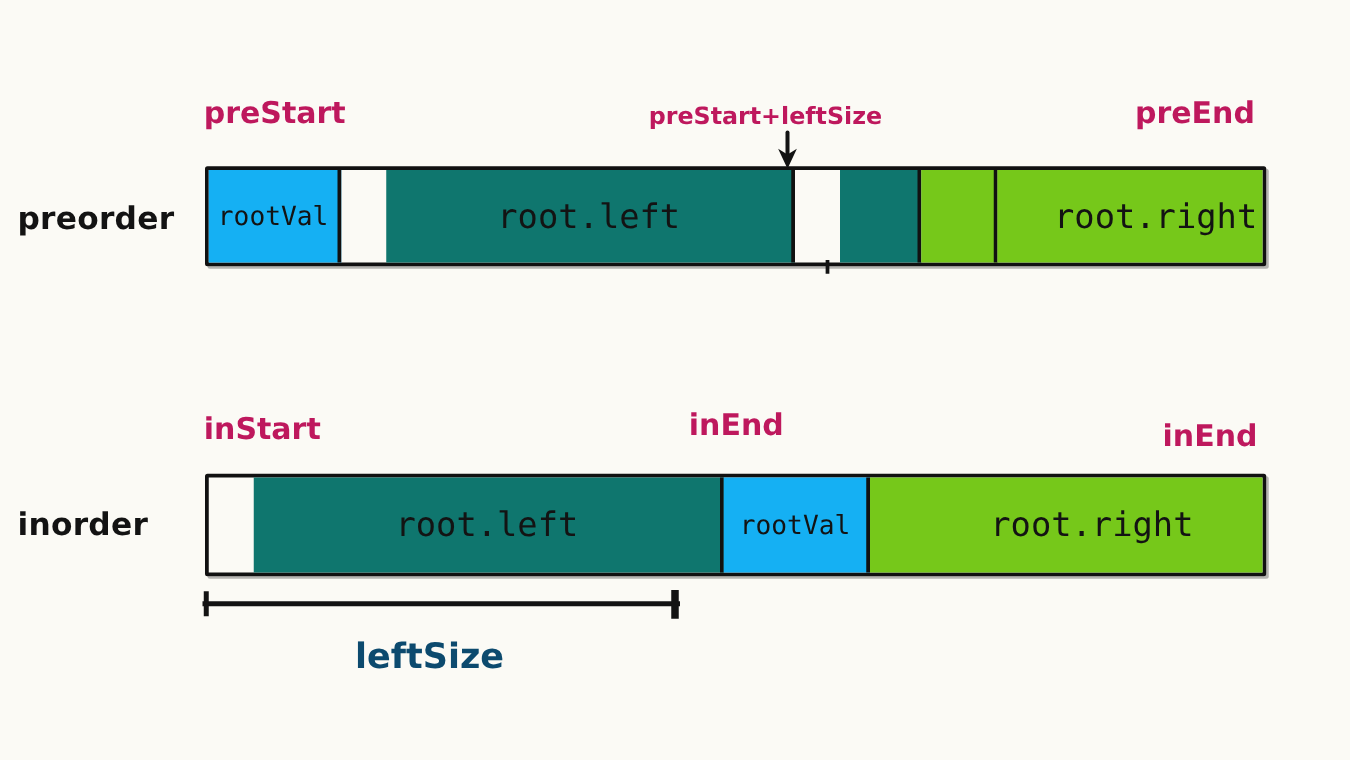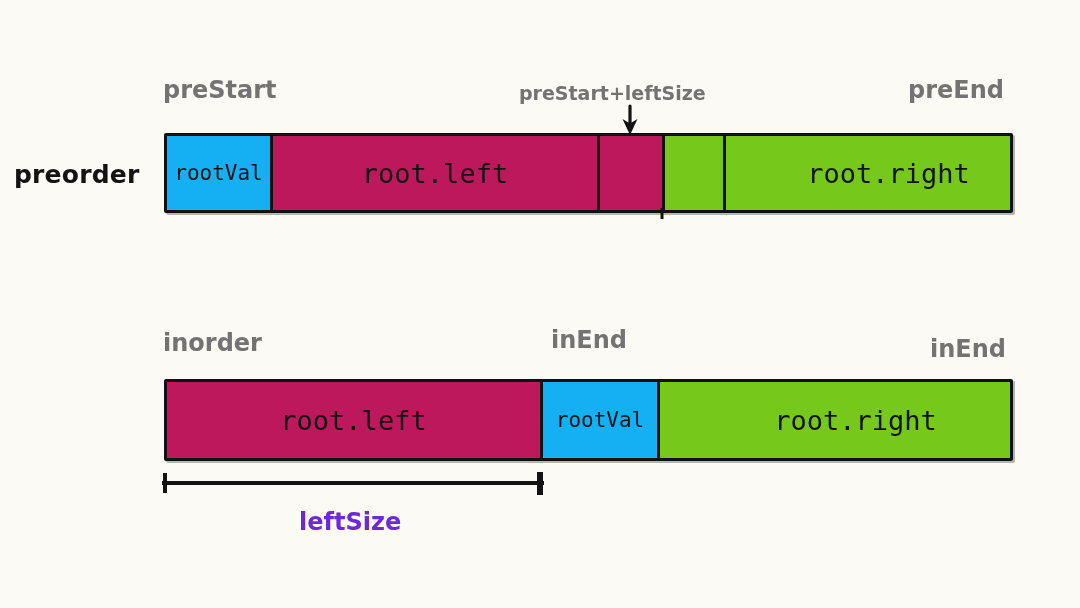--- a/index.html
+++ b/index.html
@@ -30,21 +30,21 @@
     font-size: 25px;
     color: #131313;
     letter-spacing: 0.2px;
     white-space: nowrap;
   }
 
   
   .ptr-label {
     font-weight: bold;
     font-size: 24px;
-    color: #737373;
+    color: #be185d;
     white-space: nowrap;
   }
   .ptr-label.small {
     font-size: 19px;
     font-weight: bold;
   }
 
   
   .bar {
     position: absolute;
@@ -69,30 +69,29 @@
   .seg-text {
     font-family: "DejaVu Sans Mono", "Liberation Mono", monospace;
     color: #131313;
     white-space: nowrap;
   }
   .seg-text.big   { font-size: 27px; }
   .seg-text.small { font-size: 21px; }
 
   
   .c-blue   { background: #15b0f3; }
-  .c-orange { background: #be185d; }
+  .c-orange { background: #0f766e; margin-left: 36px; }
   .c-green  { background: #76c81a; padding-left: 41px; }
 
   
   .measure-label {
     font-weight: bold;
-    font-size: 24px;
-    color: #6d28d9;
+    font-size: 28px;
+    color: #0c4a6e;
     white-space: nowrap;
-    margin-left: 15px;
   }
 
   
   .watermark {
     font-family: "DejaVu Serif", "Liberation Serif", serif;
     font-size: 26px;
     font-weight: bold;
     color: #1a1a1a;
     white-space: nowrap;
   }
@@ -134,26 +133,27 @@
 
     <div class="seg c-green" style="width:61px;">
       <span class="seg-text small"></span>
     </div>
 
     <div class="seg c-green" style="flex:1 1 auto;">
       <span class="seg-text big">root.right</span>
     </div>
   </div>
 
-  <div class="abs ptr-label" style="left:163px; top:329px;">inorder</div>
+  <div class="abs ptr-label" style="left:163px; top:329px;">inStart</div>
 
   <div class="abs ptr-label" style="left:551px; top:326px;">inEnd</div>
 
   <div class="abs ptr-label" style="left:930px; top:335px;">inEnd</div>
 
+  <div class="abs row-label" style="left:14px; top:405px;">inorder</div>
 
   <div class="bar" style="left:164px; top:379px; width:849px; height:82px;">
 
     <div class="seg c-orange" style="width:376px;">
       <span class="seg-text big">root.left</span>
     </div>
 
     <div class="seg c-blue" style="width:117px;">
       <span class="seg-text small">rootVal</span>
     </div>

